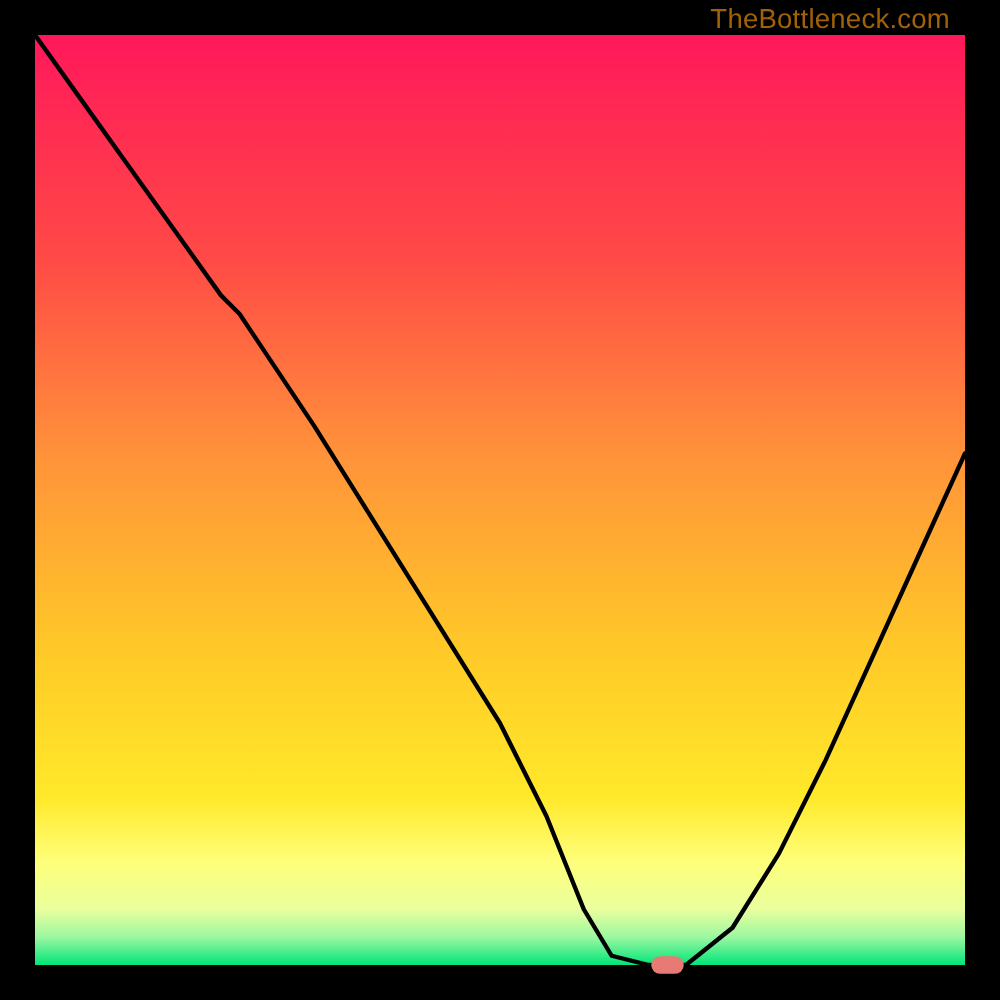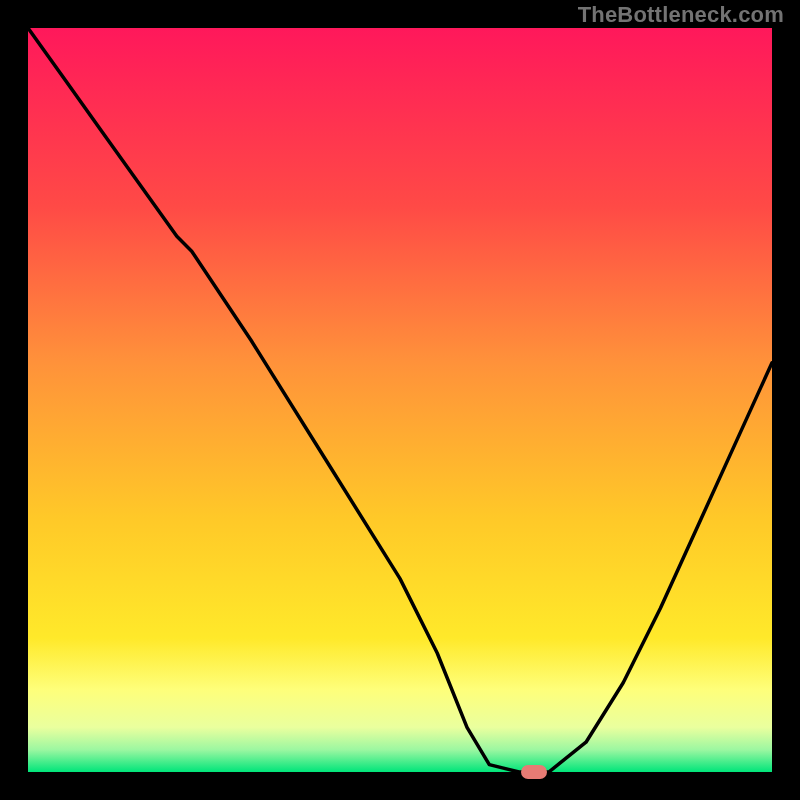--- a/index.html
+++ b/index.html
@@ -13,24 +13,24 @@
   }
   .frame {
     position: relative;
     width: 800px;
     height: 800px;
     background: #000;
   }
   .attribution {
     position: absolute;
     top: 2px;
-    right: 16px;
-    color: #737373;
+    right: 40px;
+    color: #a16207;
     font-size: 22px;
-    font-weight: bold;
+    font-weight: normal;
     letter-spacing: 0.2px;
   }
   .plot {
     position: absolute;
     left: 28px;
     top: 28px;
     width: 744px;
     height: 744px;
   }
   .bg-gradient {

